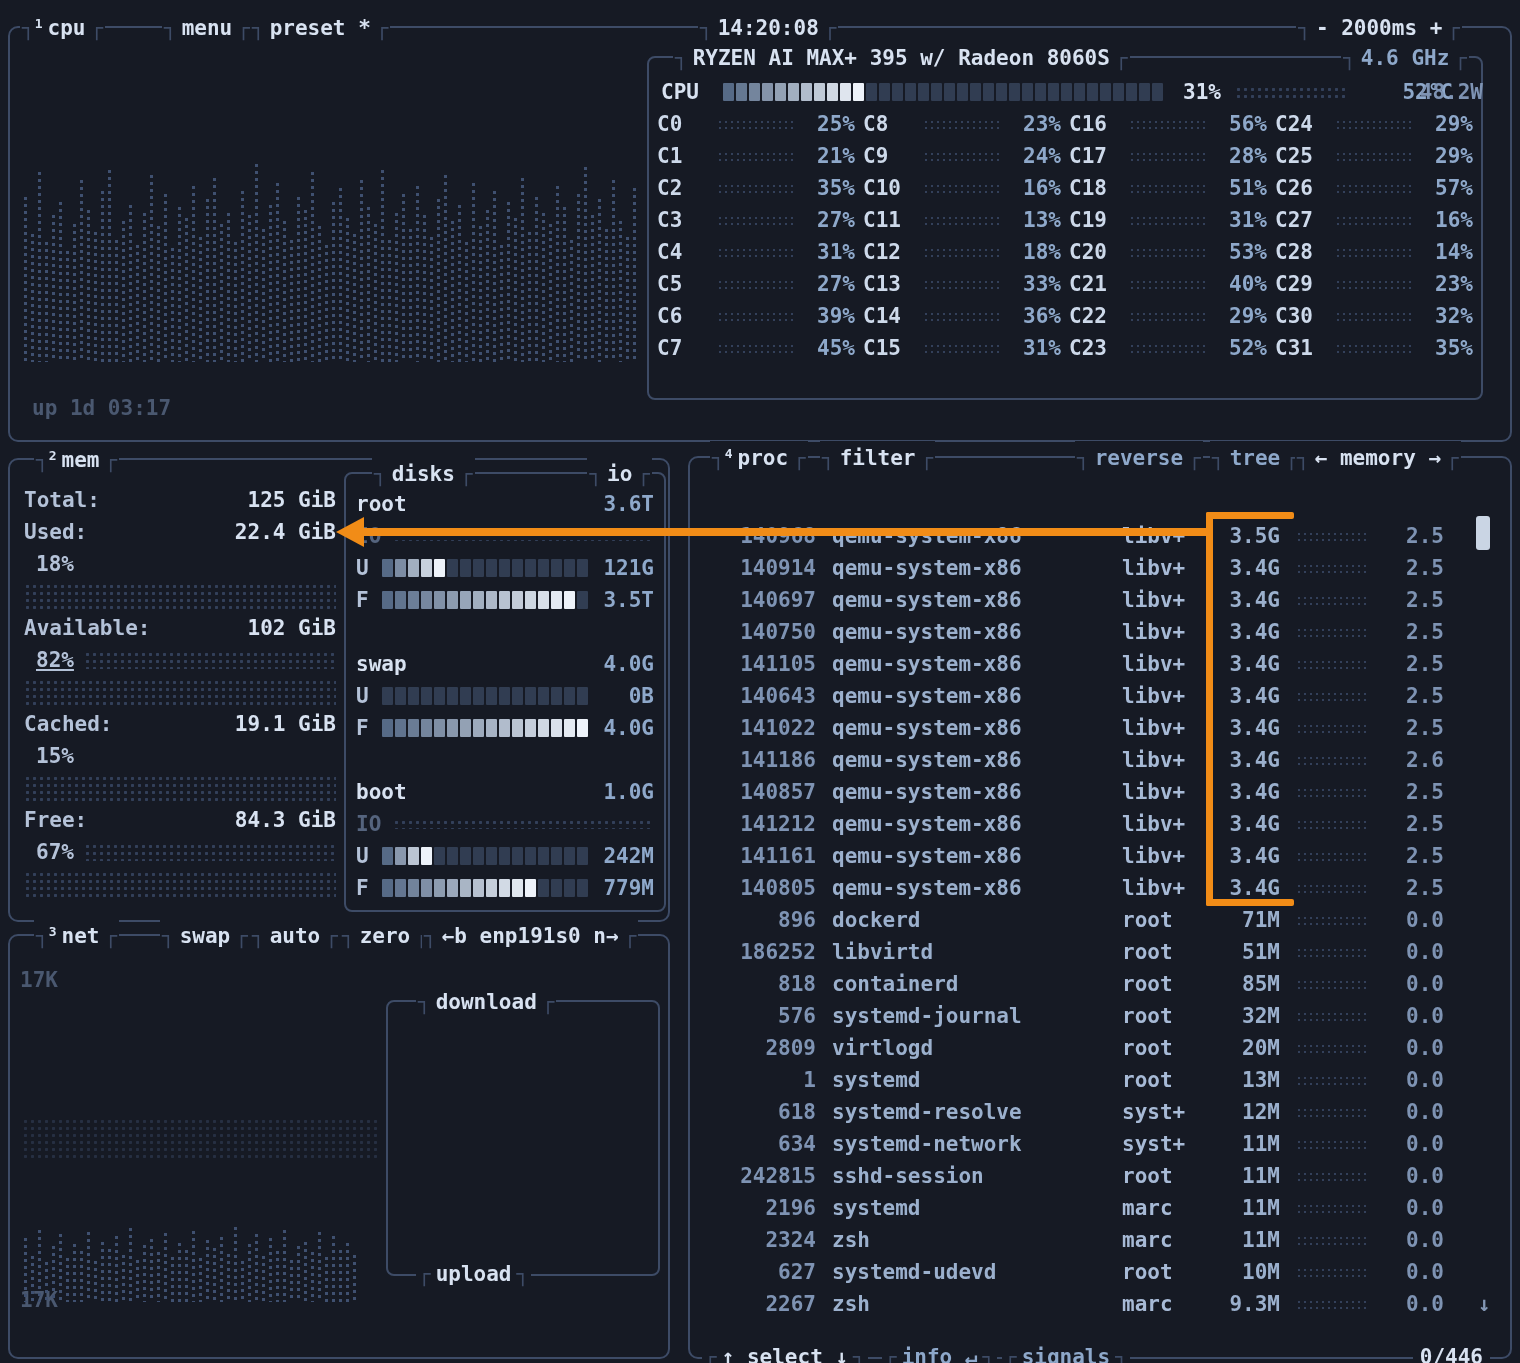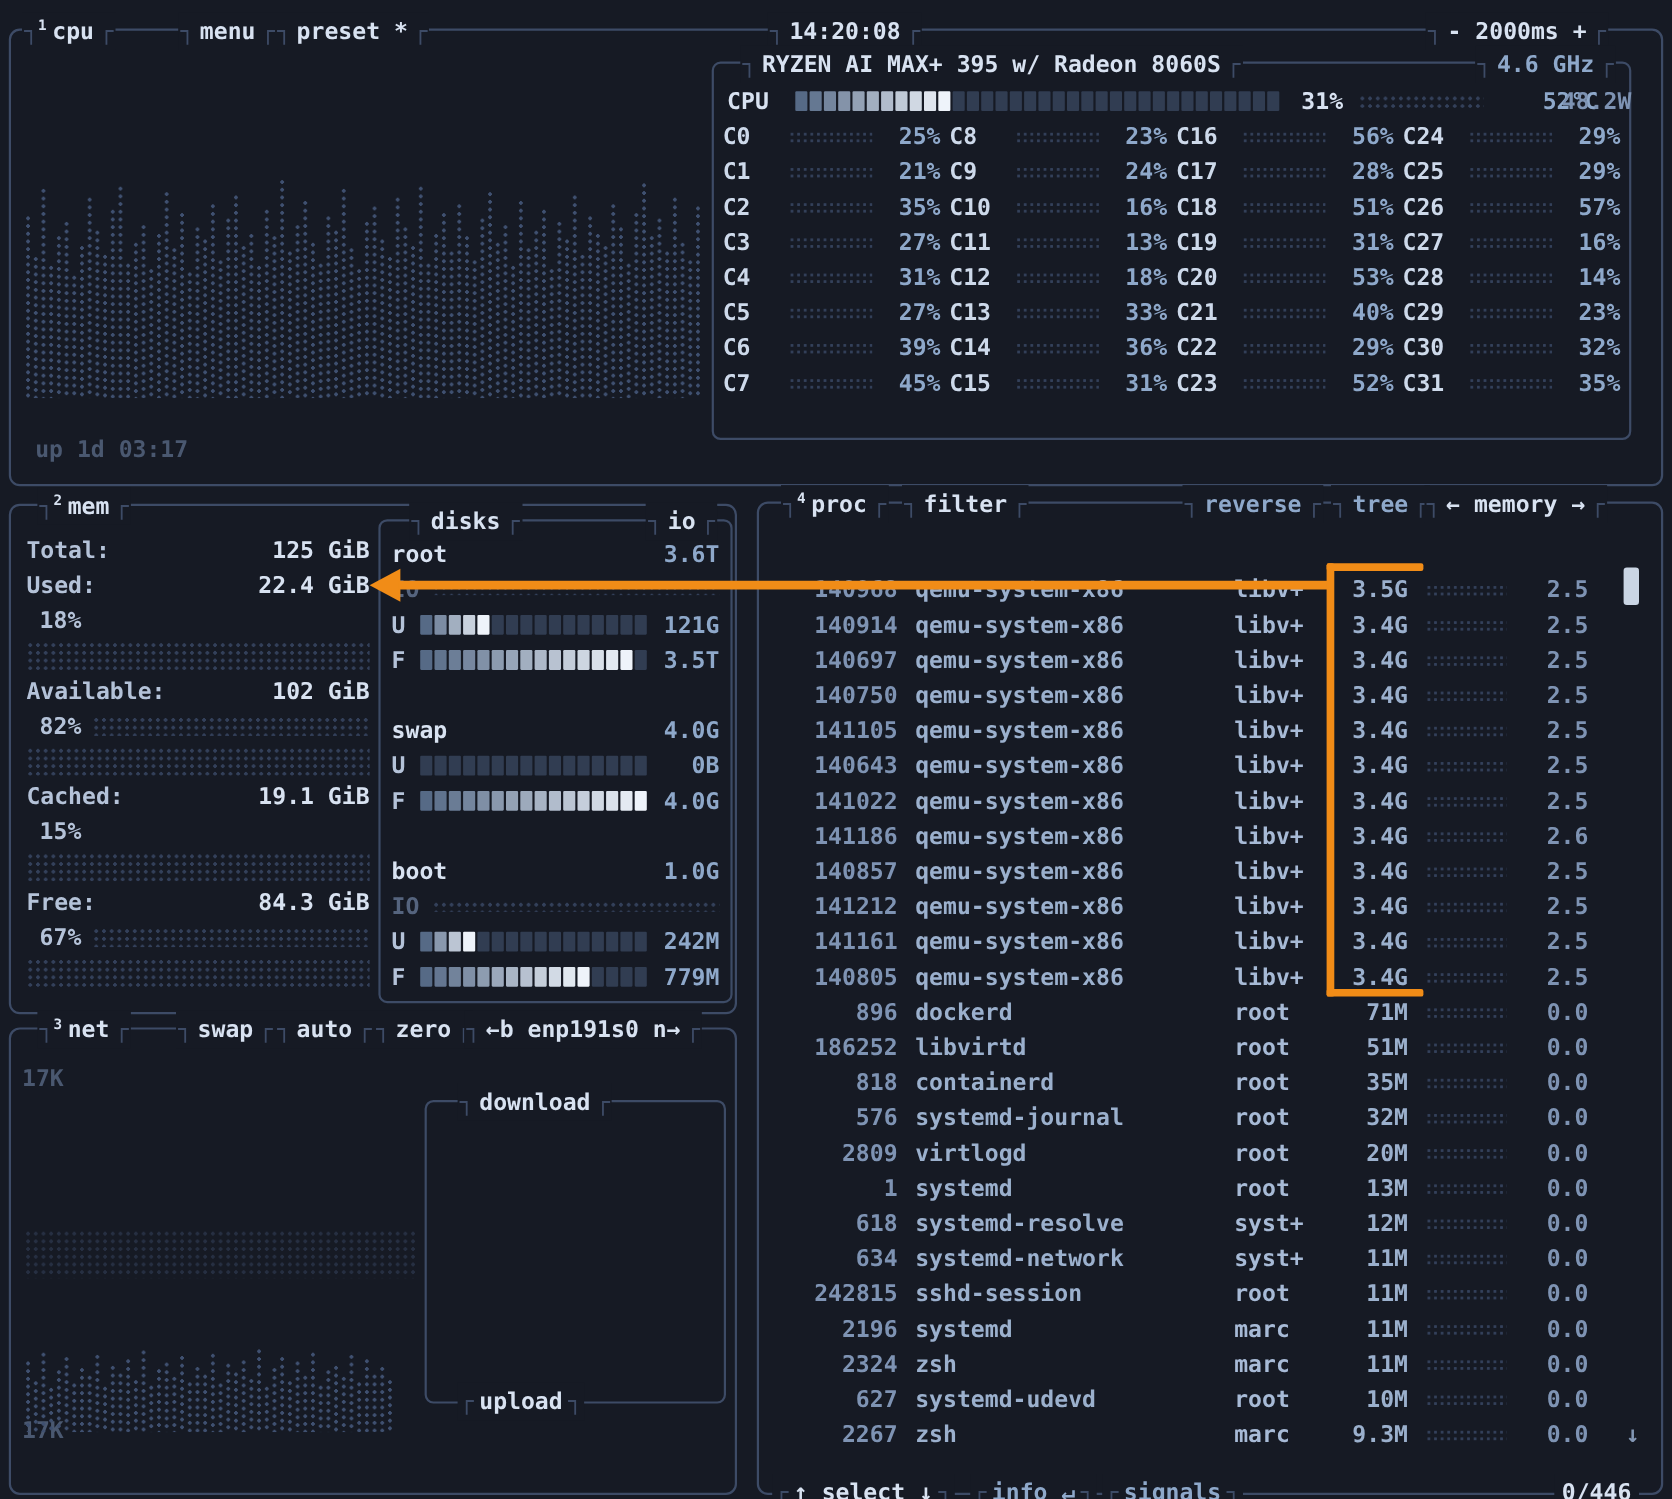--- a/index.html
+++ b/index.html
@@ -444,21 +444,21 @@
       </div>
       <div class="mrow">
         <span class="mpct" style="padding-left:12px;">18%</span>
       </div>
       <div class="mband dots"></div>
       <div class="mrow">
         <span class="mlbl">Available:</span>
         <span class="mval">102 GiB</span>
       </div>
       <div class="mrow">
-        <span class="mpct" style="padding-left:12px;">82%</span>
+        <span class="mpct" style="padding-left:12px;text-decoration:underline;">82%</span>
         <span class="idots dots"></span>
       </div>
       <div class="mband dots"></div>
       <div class="mrow">
         <span class="mlbl">Cached:</span>
         <span class="mval">19.1 GiB</span>
       </div>
       <div class="mrow">
         <span class="mpct" style="padding-left:12px;">15%</span>
       </div>
@@ -885,21 +885,21 @@
           <span class="prog">libvirtd</span>
           <span class="puser">root</span>
           <span class="pmem">51M</span>
           <span class="pdots"></span>
           <span class="pcpu">0.0</span>
         </div>
         <div class="prow">
           <span class="pid">818</span>
           <span class="prog">containerd</span>
           <span class="puser">root</span>
-          <span class="pmem">35M</span>
+          <span class="pmem">85M</span>
           <span class="pdots"></span>
           <span class="pcpu">0.0</span>
         </div>
         <div class="prow">
           <span class="pid">576</span>
           <span class="prog">systemd-journal</span>
           <span class="puser">root</span>
           <span class="pmem">32M</span>
           <span class="pdots"></span>
           <span class="pcpu">0.0</span>

